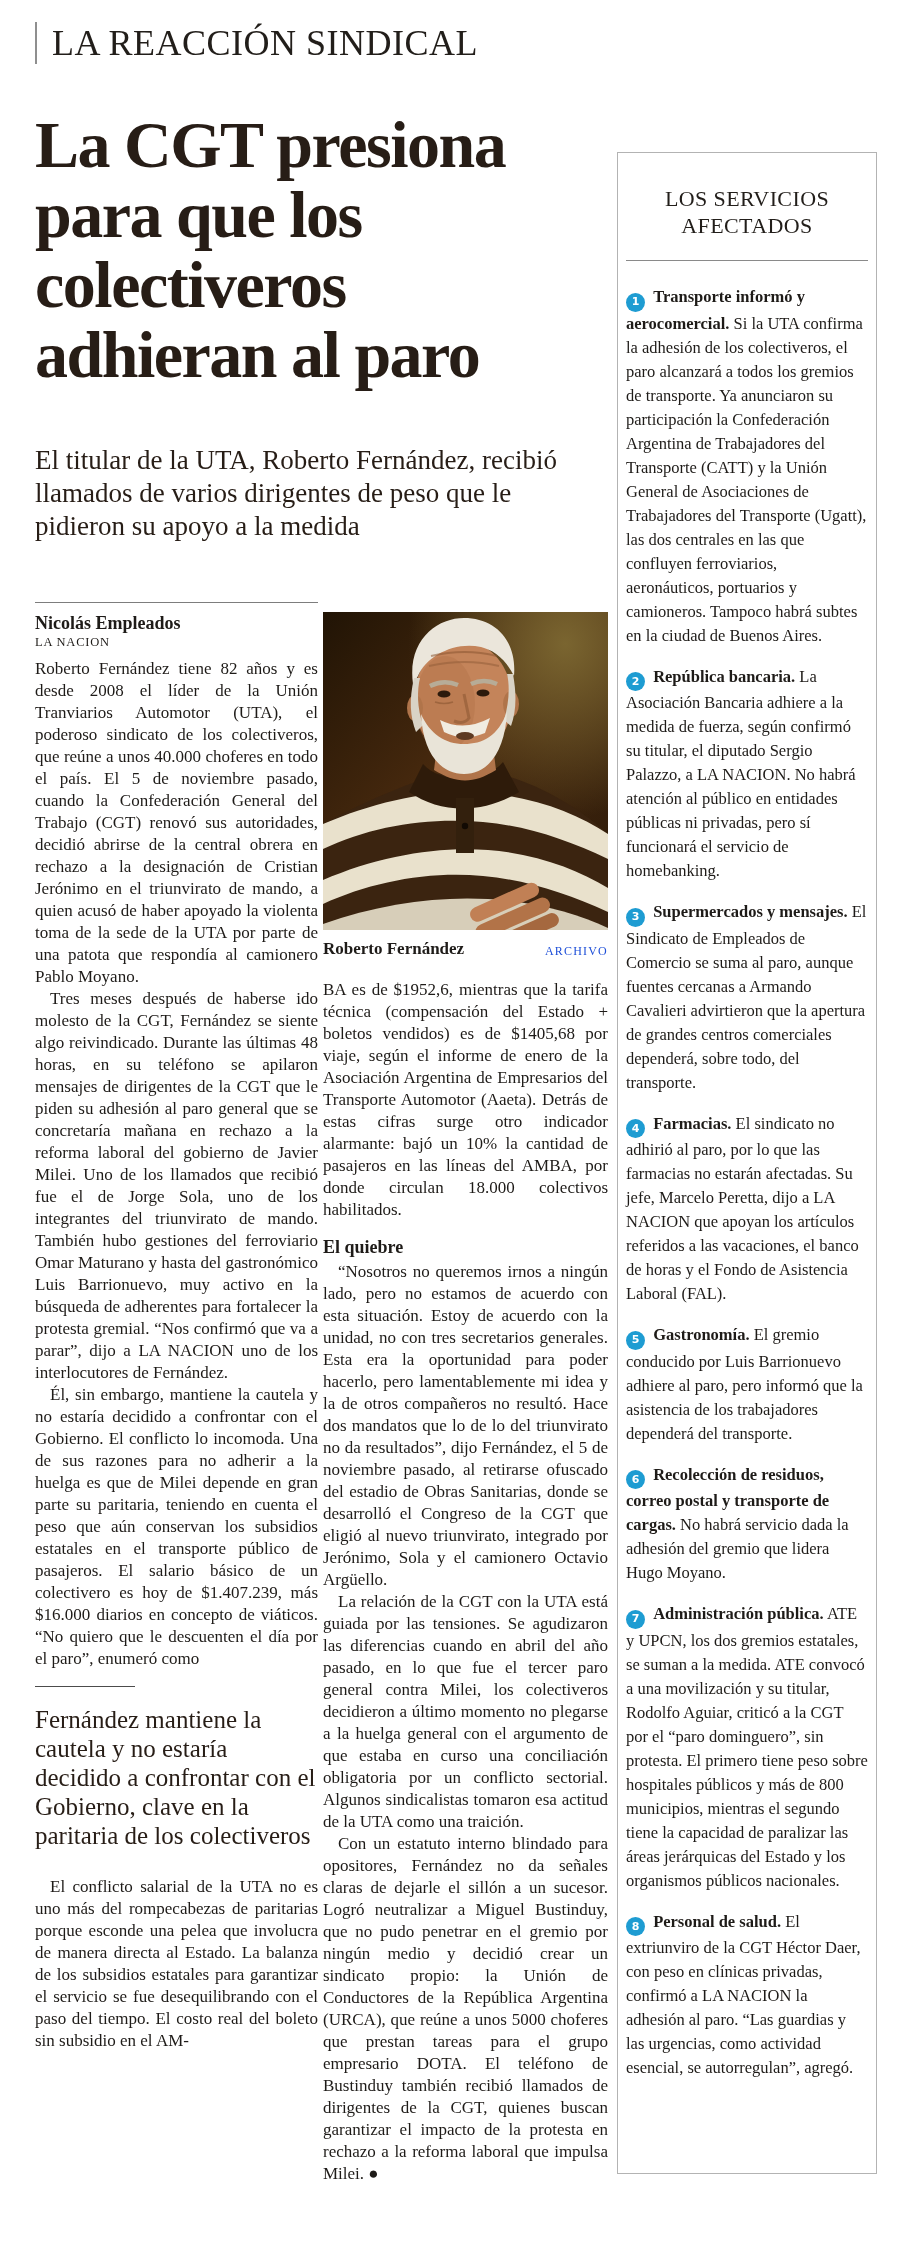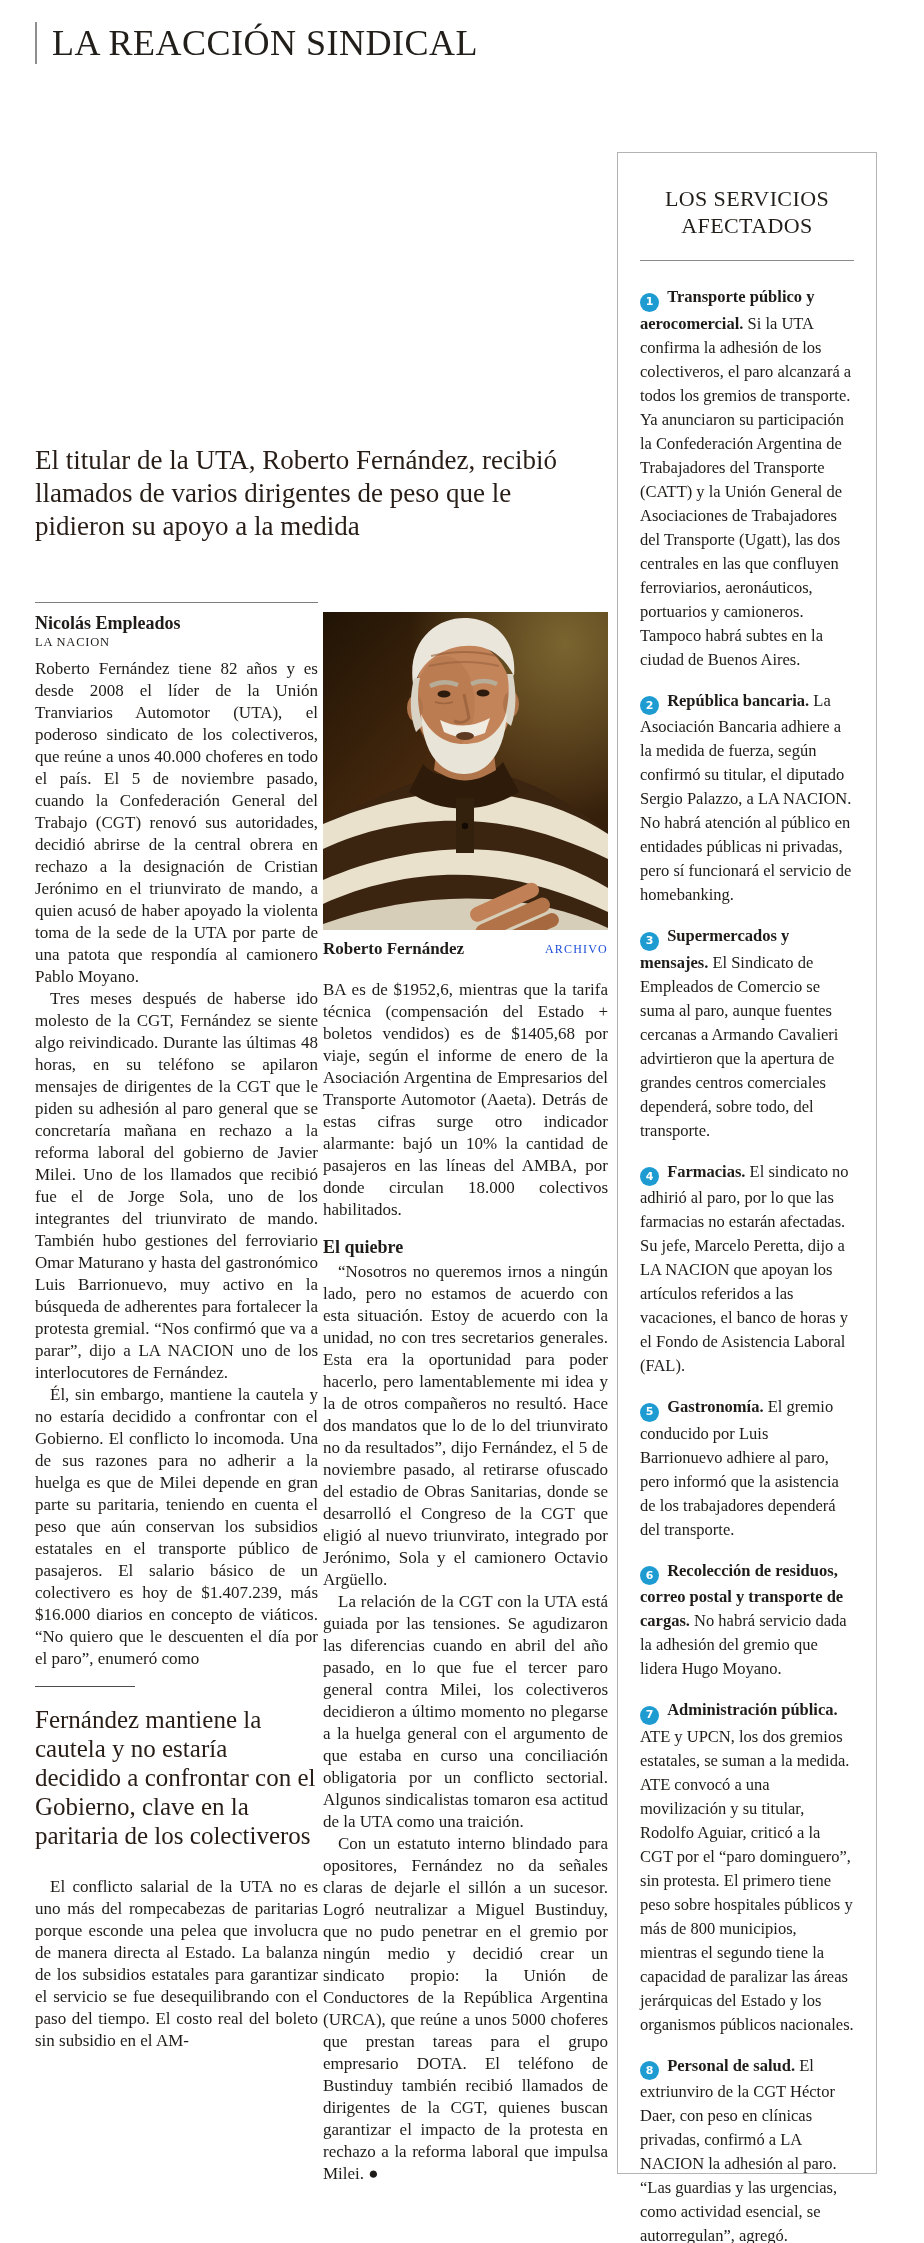--- a/index.html
+++ b/index.html
@@ -29,28 +29,28 @@
   .byline-agency{font-size:12.5px;letter-spacing:0.8px;line-height:16px;margin-bottom:8px;color:#1e1b18;}
   .body-p{font-size:17px;line-height:22px;text-align:justify;margin:0;color:#1e1b18;}
   .body-p.ind{text-indent:15px;}
   
   .pullquote{margin:16px 0 26px 0;}
   .pq-rule{width:100px;border-top:1px solid #4c4c4c;margin:0 0 18px 0;}
   .pq-text{font-size:25px;line-height:29px;color:#271d16;}
   
   .photo-fig{width:285px;margin:0 0 20px 0;}
   .photo-frame{width:285px;height:318px;display:block;}
-  .caption-row{display:flex;justify-content:space-between;align-items:center;margin-top:9px;}
+  .caption-row{display:flex;justify-content:space-between;align-items:flex-end;margin-top:9px;}
   .caption{font-weight:bold;font-size:17px;color:#1e1b18;}
   .credit{font-size:12px;letter-spacing:1.2px;color:#1d4ed8;}
   .subhead2{font-weight:bold;font-size:18px;line-height:24px;margin:14px 0 2px 0;color:#1e1b18;}
   
   .sidebar{
     position:absolute;left:617px;top:152px;width:260px;height:2022px;
-    border:1px solid #b3b3b3;box-sizing:border-box;padding:20px 22px;background:#fff;
+    border:1px solid #b3b3b3;box-sizing:border-box;padding:20px 8px;background:#fff;
   }
   .sb-title{text-align:center;font-size:22px;line-height:27px;letter-spacing:0.4px;margin:12px 10px 0 10px;color:#221e1a;}
   .sb-rule{border-top:1px solid #8a8a8a;margin:21px 0 24px 0;}
   .sb-item{font-size:16.5px;line-height:24px;margin:0 0 17px 0;color:#1e1b18;text-align:left;}
   .sb-item b{font-weight:bold;}
   .num-badge{
     display:inline-flex;width:19px;height:19px;border-radius:50%;background:#1e9cd2;color:#fff;
     font-family:"DejaVu Sans", sans-serif;font-size:11px;font-weight:bold;
     align-items:center;justify-content:center;vertical-align:-3px;margin-right:4px;
   }
@@ -58,20 +58,21 @@
 </head>
 <body>
 
 <div id="page">
 
   <div class="kicker-row">
     <span class="kicker-divider"></span>
     <span class="kicker-section">LA REACCIÓN SINDICAL</span>
   </div>
 
+  <h1 class="headline" style="margin:0;">La CGT presiona para que los colectiveros adhieran al paro</h1>
   <div class="subheadline">El titular de la UTA, Roberto Fernández, recibió llamados de varios dirigentes de peso que le pidieron su apoyo a la medida</div>
 
   <div class="col1">
     <div class="byline-rule"></div>
     <div class="byline-author">Nicolás Empleados</div>
     <div class="byline-agency">LA NACION</div>
     <p class="body-p">Roberto Fernández tiene 82 años y es desde 2008 el líder de la Unión Tranviarios Automotor (UTA), el poderoso sindicato de los colectiveros, que reúne a unos 40.000 choferes en todo el país. El 5 de noviembre pasado, cuando la Confederación General del Trabajo (CGT) renovó sus autoridades, decidió abrirse de la central obrera en rechazo a la designación de Cristian Jerónimo en el triunvirato de mando, a quien acusó de haber apoyado la violenta toma de la sede de la UTA por parte de una patota que respondía al camionero Pablo Moyano.</p>
     <p class="body-p ind">Tres meses después de haberse ido molesto de la CGT, Fernández se siente algo reivindicado. Durante las últimas 48 horas, en su teléfono se apilaron mensajes de dirigentes de la CGT que le piden su adhesión al paro general que se concretaría mañana en rechazo a la reforma laboral del gobierno de Javier Milei. Uno de los llamados que recibió fue el de Jorge Sola, uno de los integrantes del triunvirato de mando. También hubo gestiones del ferroviario Omar Maturano y hasta del gastronómico Luis Barrionuevo, muy activo en la búsqueda de adherentes para fortalecer la protesta gremial. “Nos confirmó que va a parar”, dijo a LA NACION uno de los interlocutores de Fernández.</p>
     <p class="body-p ind">Él, sin embargo, mantiene la cautela y no estaría decidido a confrontar con el Gobierno. El conflicto lo incomoda. Una de sus razones para no adherir a la huelga es que de Milei depende en gran parte su paritaria, teniendo en cuenta el peso que aún conservan los subsidios estatales en el transporte público de pasajeros. El salario básico de un colectivero es hoy de $1.407.239, más $16.000 diarios en concepto de viáticos. “No quiero que le descuenten el día por el paro”, enumeró como</p>
     <div class="pullquote">
@@ -153,21 +154,21 @@
     <p class="body-p ind">La relación de la CGT con la UTA está guiada por las tensiones. Se agudizaron las diferencias cuando en abril del año pasado, en lo que fue el tercer paro general contra Milei, los colectiveros decidieron a último momento no plegarse a la huelga general con el argumento de que estaba en curso una conciliación obligatoria por un conflicto sectorial. Algunos sindicalistas tomaron esa actitud de la UTA como una traición.</p>
     <p class="body-p ind">Con un estatuto interno blindado para opositores, Fernández no da señales claras de dejarle el sillón a un sucesor. Logró neutralizar a Miguel Bustinduy, que no pudo penetrar en el gremio por ningún medio y decidió crear un sindicato propio: la Unión de Conductores de la República Argentina (URCA), que reúne a unos 5000 choferes que prestan tareas para el grupo empresario DOTA. El teléfono de Bustinduy también recibió llamados de dirigentes de la CGT, quienes buscan garantizar el impacto de la protesta en rechazo a la reforma laboral que impulsa Milei. ●</p>
   </div>
 
   <aside class="sidebar">
     <div class="sb-title">LOS SERVICIOS AFECTADOS</div>
     <div class="sb-rule"></div>
 
     <p class="sb-item">
       <span class="num-badge">1</span>
-      <b>Transporte público y aerocomercial.</b>
+      <b>Transporte informó y aerocomercial.</b>
       <span>Si la UTA confirma la adhesión de los colectiveros, el paro alcanzará a todos los gremios de transporte. Ya anunciaron su participación la Confederación Argentina de Trabajadores del Transporte (CATT) y la Unión General de Asociaciones de Trabajadores del Transporte (Ugatt), las dos centrales en las que confluyen ferroviarios, aeronáuticos, portuarios y camioneros. Tampoco habrá subtes en la ciudad de Buenos Aires.</span>
     </p>
     <p class="sb-item">
       <span class="num-badge">2</span>
       <b>República bancaria.</b>
       <span>La Asociación Bancaria adhiere a la medida de fuerza, según confirmó su titular, el diputado Sergio Palazzo, a LA NACION. No habrá atención al público en entidades públicas ni privadas, pero sí funcionará el servicio de homebanking.</span>
     </p>
     <p class="sb-item">
       <span class="num-badge">3</span>
       <b>Supermercados y mensajes.</b>

